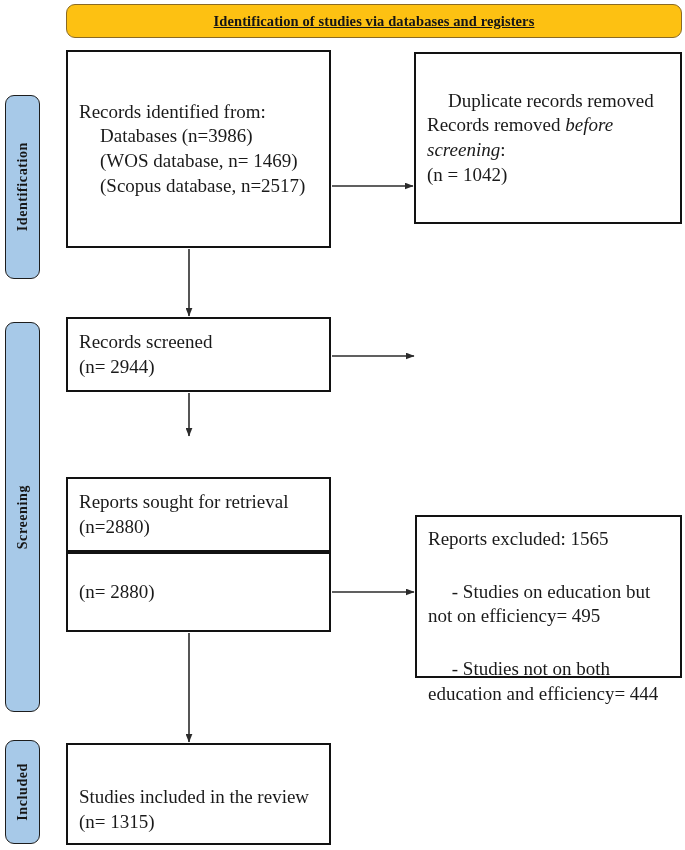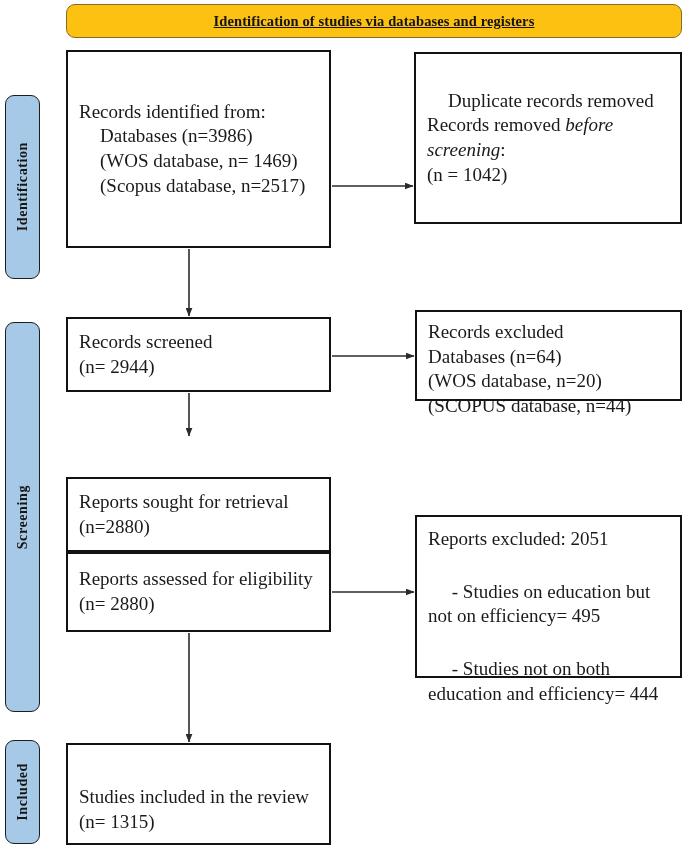--- a/index.html
+++ b/index.html
@@ -167,39 +167,32 @@
     <div class="line bold indent">Duplicate records removed</div>
     <div class="line"><span>Records removed </span><span class="italic">before screening</span><span>:</span></div>
     <div class="line bold">(n = 1042)</div>
   </div>
 
   <div class="flow-box" id="box-records-screened">
     <div class="line">Records screened</div>
     <div class="line">(n= 2944)</div>
   </div>
 
-  <div class="flow-box" id="box-records-excluded">
-    <div class="line">Records excluded</div>
-    <div class="line">Databases (n=64)</div>
-    <div class="line">(WOS database, n=20)</div>
-    <div class="line">(SCOPUS database, n=44)</div>
-  </div>
 
   <div class="flow-box" id="box-reports-sought">
     <div class="line">Reports sought for retrieval</div>
     <div class="line">(n=2880)</div>
   </div>
 
   <div class="flow-box" id="box-reports-assessed">
-    <div class="line">Reports assessed for eligibility</div>
     <div class="line">(n= 2880)</div>
   </div>
 
   <div class="flow-box" id="box-reports-excluded">
-    <div class="line">Reports excluded: 2051</div>
+    <div class="line">Reports excluded: 1565</div>
     <div class="line hang">     - Studies on education but not on efficiency= 495</div>
     <div class="line hang">     - Studies not on both education and efficiency= 444</div>
   </div>
 
   <div class="flow-box" id="box-studies-included">
     <div class="line">Studies included in the review</div>
     <div class="line">(n= 1315)</div>
   </div>
 
 </div>

